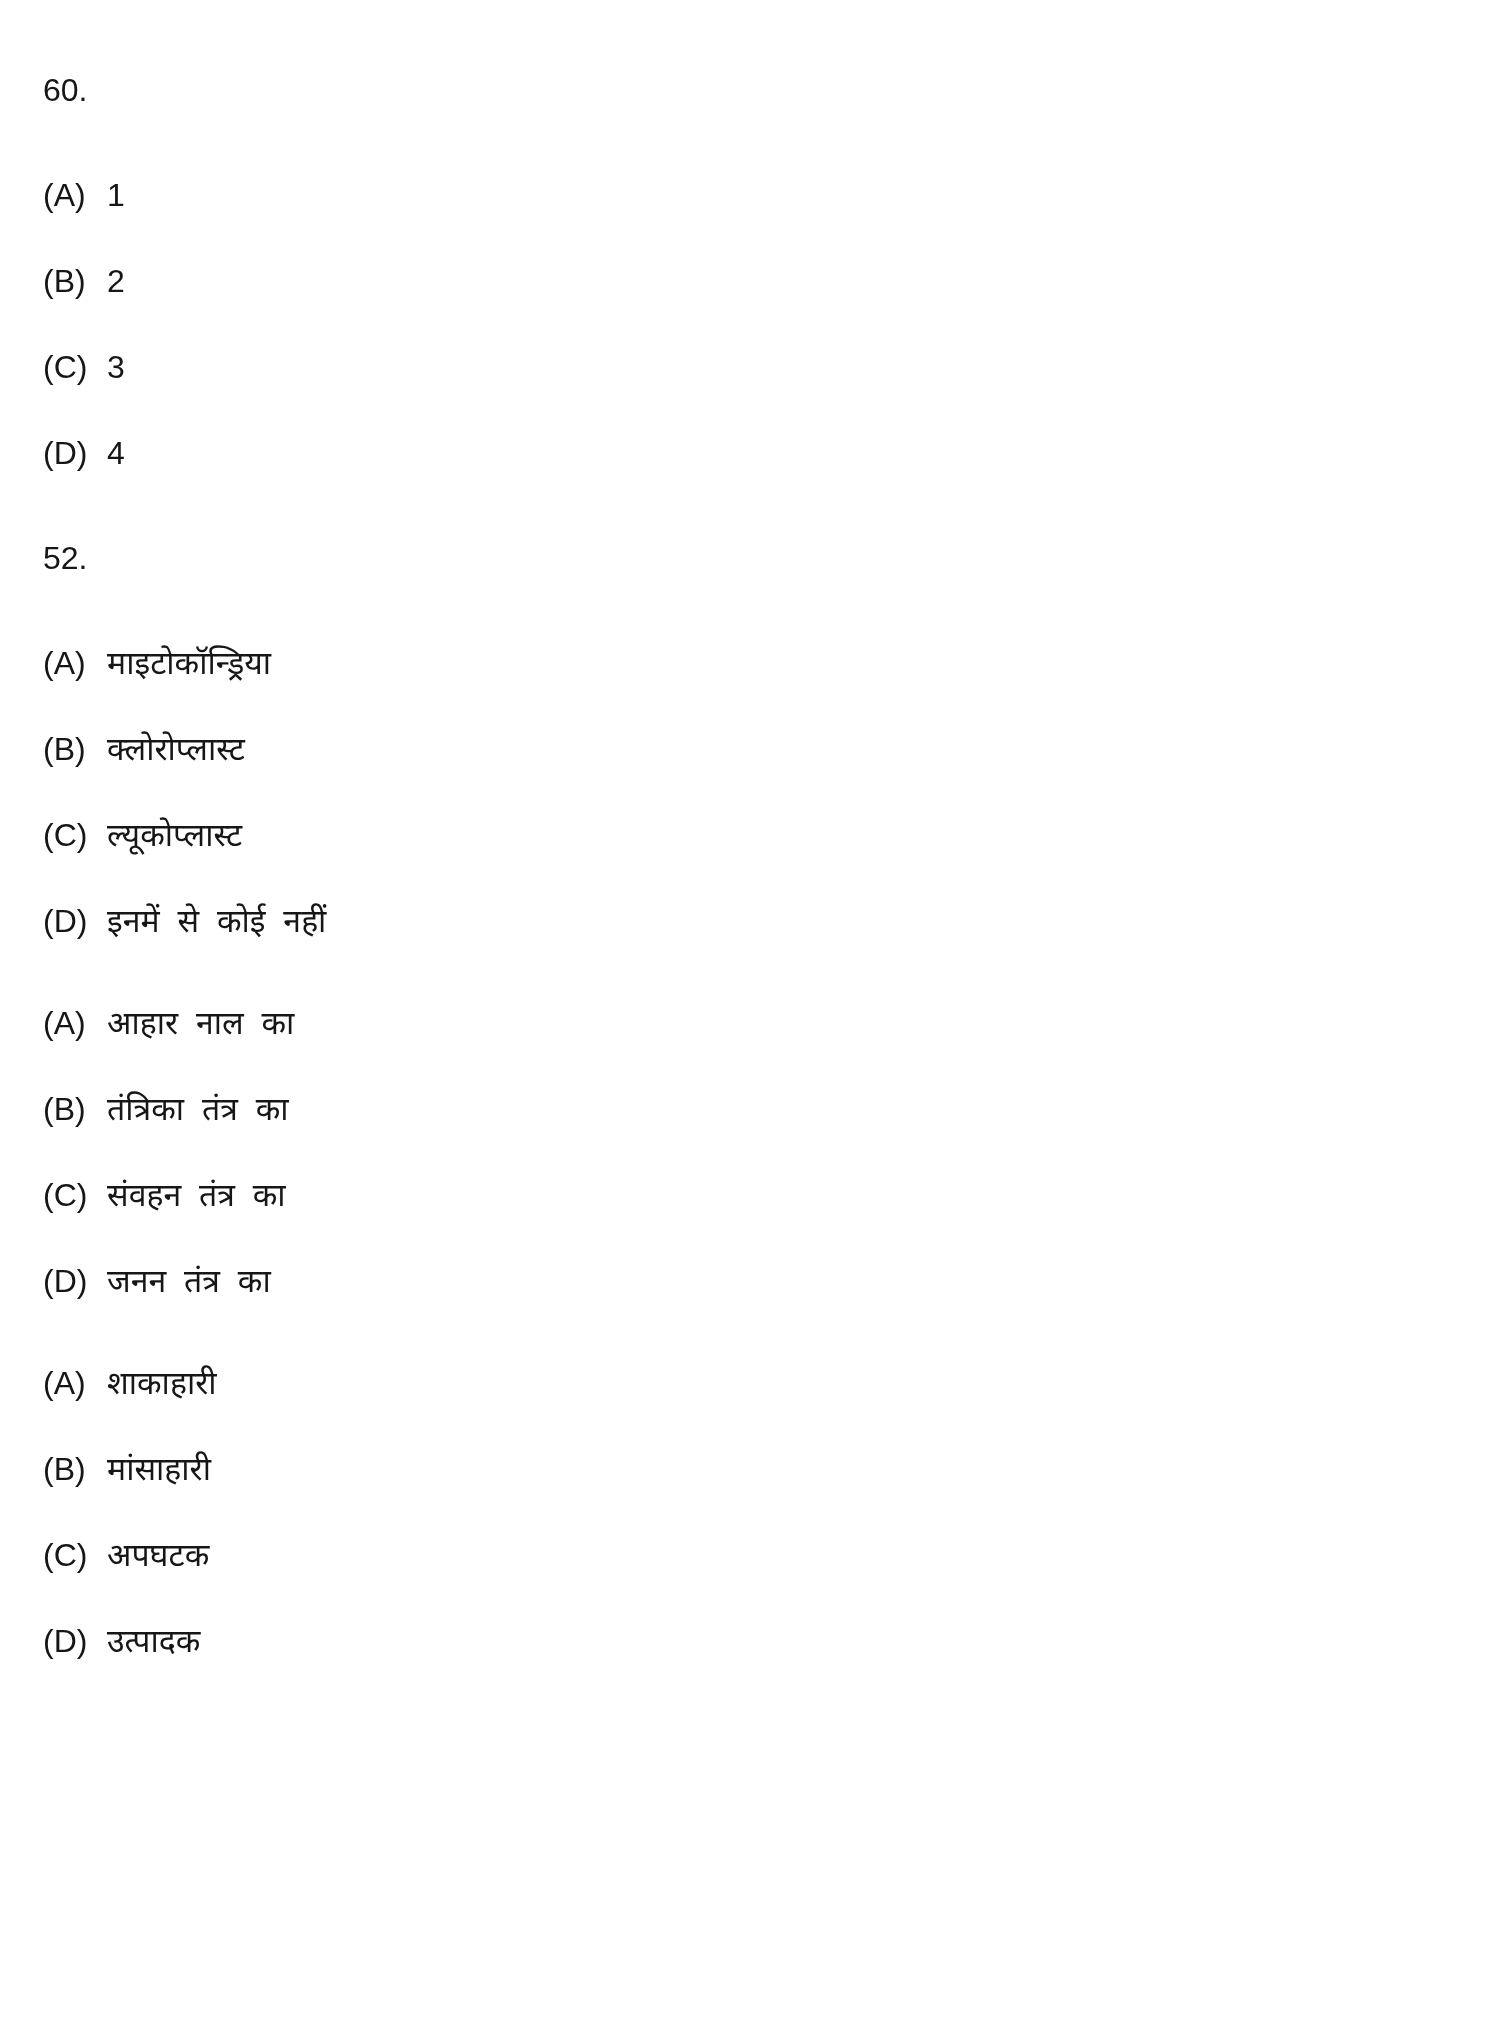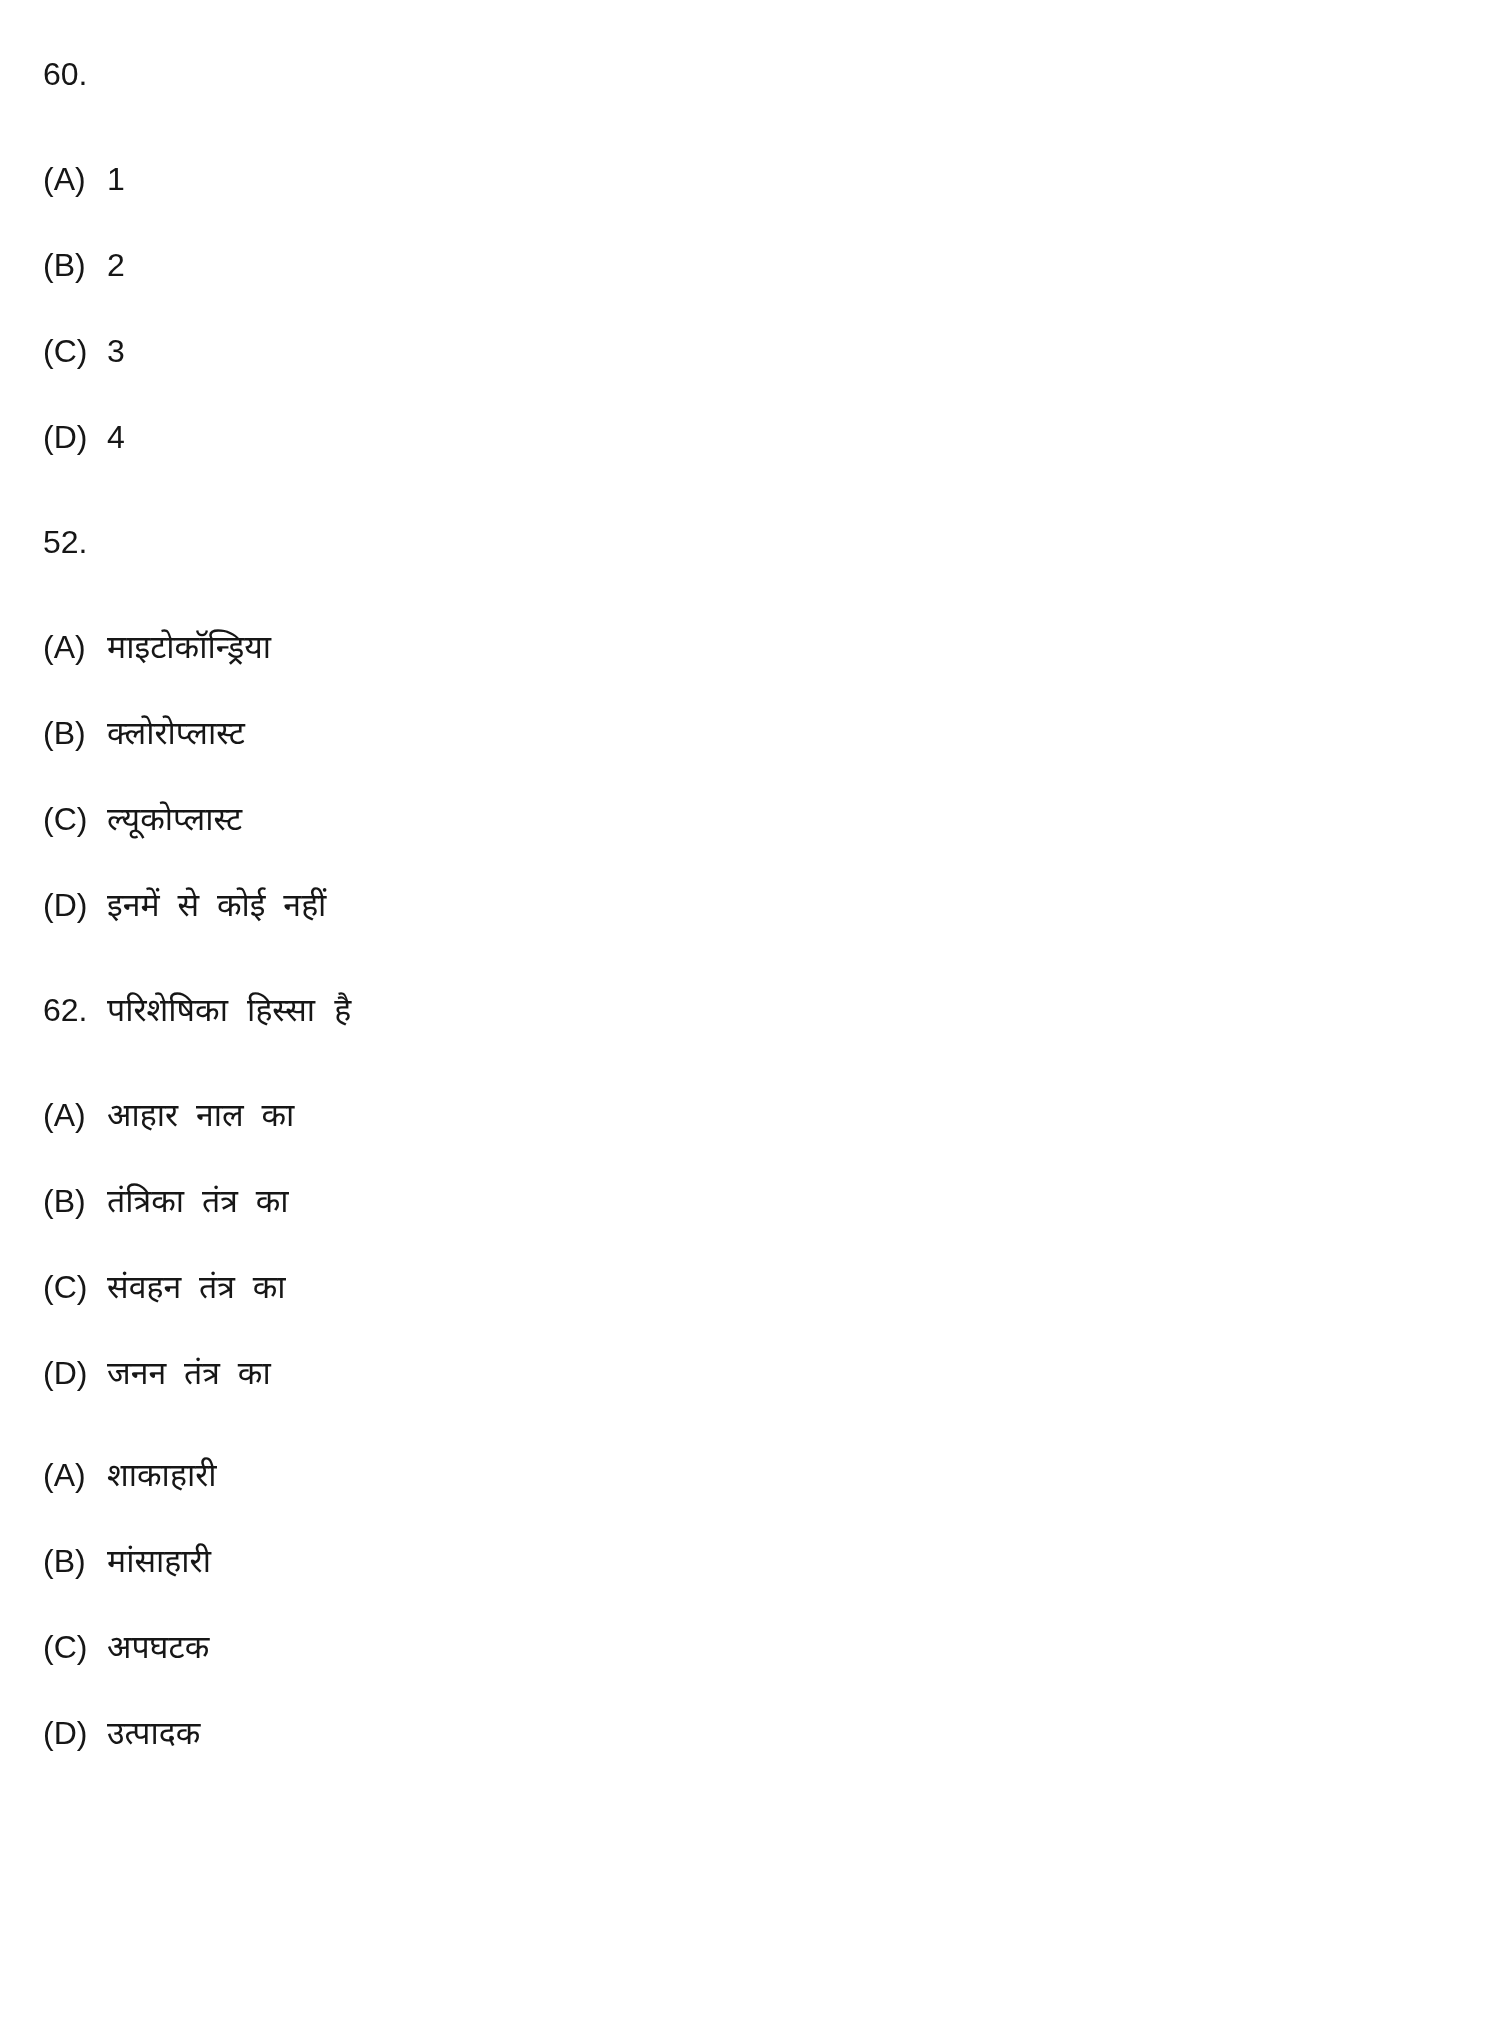--- a/index.html
+++ b/index.html
@@ -11,21 +11,21 @@
     width: 1505px;
     height: 2034px;
     font-family: "Liberation Sans", sans-serif;
     color: #161616;
     -webkit-font-smoothing: antialiased;
   }
   .page {
     box-sizing: border-box;
     width: 1505px;
     height: 2034px;
-    padding: 48px 48px 20px 43px;
+    padding: 64px 48px 20px 43px;
     background: #ffffff;
     overflow: hidden;
   }
   .question-block {
     margin-bottom: 56px;
   }
   .question-title {
     display: flex;
     align-items: baseline;
     font-size: 32px;
@@ -100,24 +100,20 @@
       <span class="opt-label">(C)</span>
       <span class="opt-text">ल्यूकोप्लास्ट</span>
     </div>
     <div class="option-row">
       <span class="opt-label">(D)</span>
       <span class="opt-text">इनमें से कोई नहीं</span>
     </div>
   </div>
 
   <div class="question-block">
-    <div class="question-title">
-      <span class="q-num">62.</span>
-      <span class="q-text">परिशेषिका हिस्सा है</span>
-    </div>
     <div class="option-row">
       <span class="opt-label">(A)</span>
       <span class="opt-text">आहार नाल का</span>
     </div>
     <div class="option-row">
       <span class="opt-label">(B)</span>
       <span class="opt-text">तंत्रिका तंत्र का</span>
     </div>
     <div class="option-row">
       <span class="opt-label">(C)</span>

